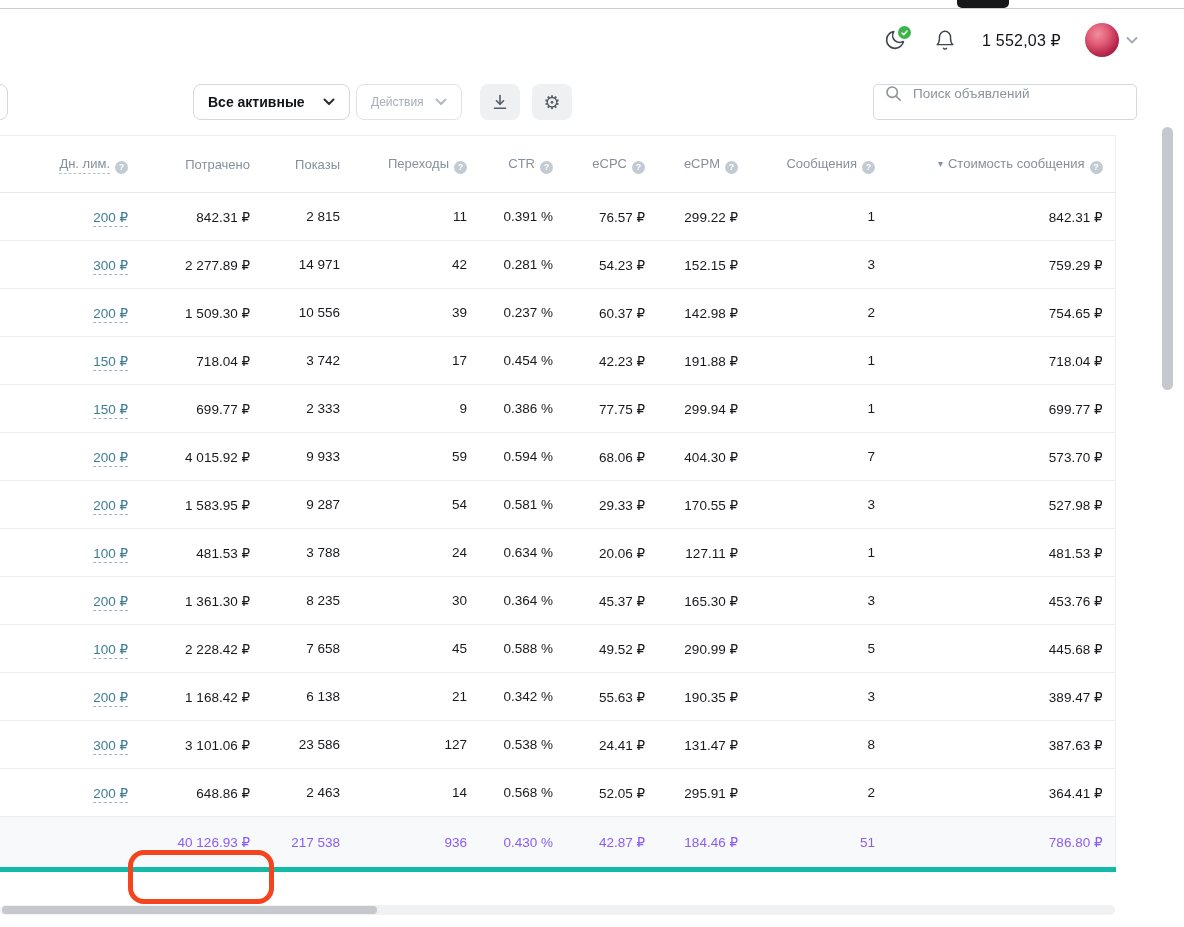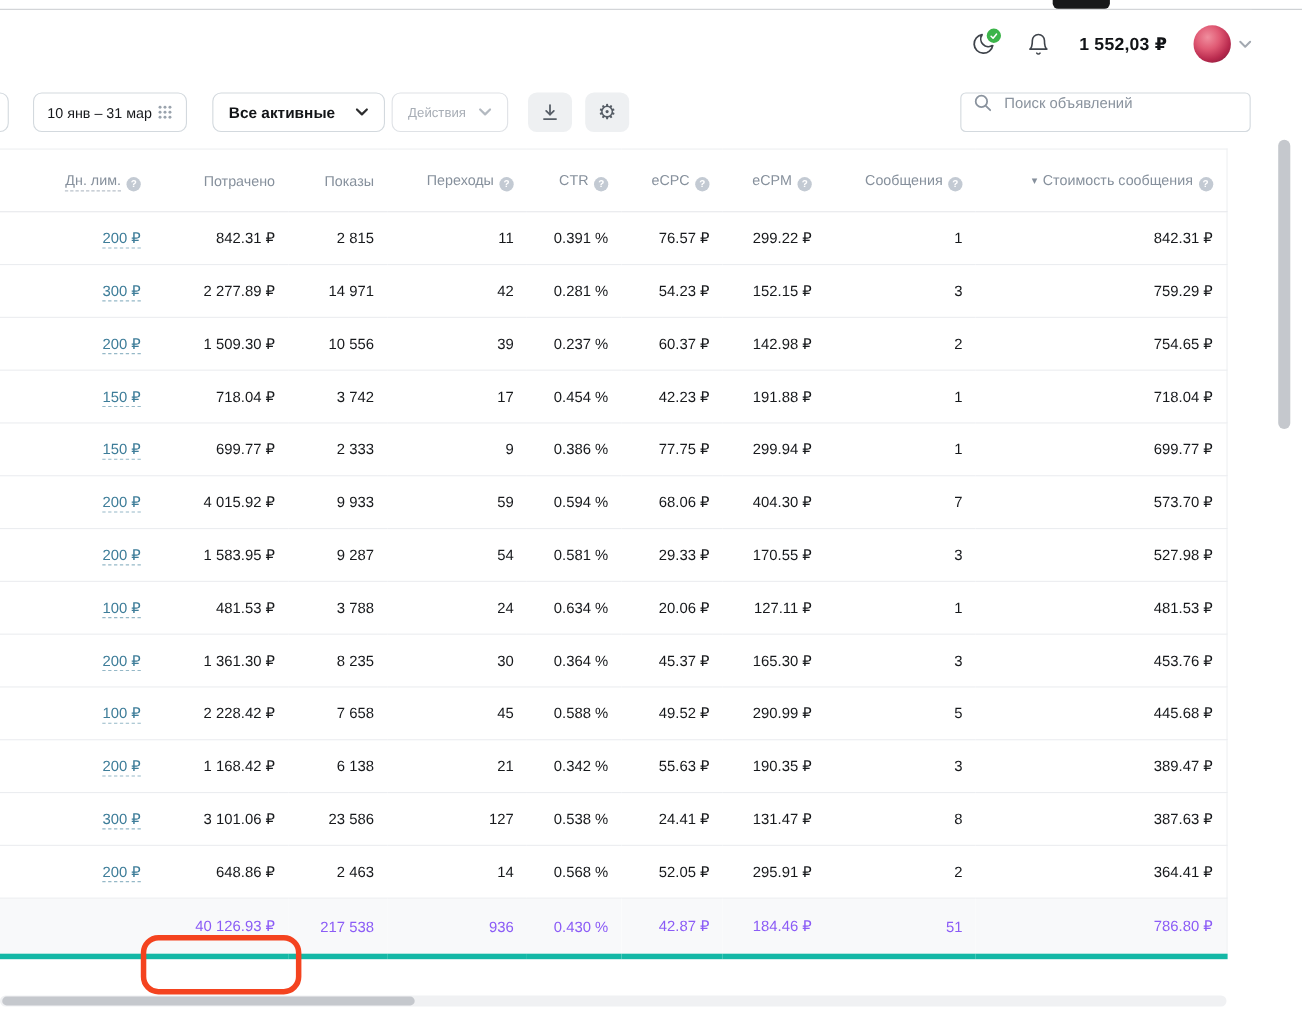--- a/index.html
+++ b/index.html
@@ -12,21 +12,21 @@
 
   
   .top-strip{position:absolute;top:0;left:0;width:1184px;height:8px;background:#fff;border-bottom:1px solid #c9ccd0}
   .top-pill{position:absolute;left:957px;top:0;width:52px;height:8px;background:#17181a;border-radius:0 0 5px 5px}
 
   
   .topbar{position:absolute;top:9px;left:0;width:1138px;height:62px;display:flex;align-items:center;justify-content:flex-end;background:#fff}
   .topbar-right{display:flex;align-items:center;gap:24px}
   .icon-btn{position:relative;display:flex;align-items:center;justify-content:center;width:26px;height:26px;cursor:pointer}
   .badge{position:absolute;top:-3px;right:-5px;width:13px;height:13px;border-radius:50%;background:#3cb44a;border:2px solid #fff;display:flex;align-items:center;justify-content:center}
-  .balance{font-size:16px;font-weight:700;color:#121417;letter-spacing:.2px;cursor:pointer}
+  .balance{font-size:16px;font-weight:400;color:#121417;letter-spacing:.2px;cursor:pointer}
   .avatar-wrap{display:flex;align-items:center;gap:7px;cursor:pointer}
   .avatar{width:34px;height:34px;border-radius:50%;display:inline-block;
     background:radial-gradient(circle at 38% 32%, #f08e9e 0%, #e05a74 35%, #b92a4e 65%, #6e1430 100%)}
 
   
   .toolbar{position:absolute;top:84px;left:0;width:1140px;height:36px}
   .chip{position:absolute;top:0;height:36px;border:1px solid #d3d9de;border-radius:8px;background:#fff;
     display:flex;align-items:center;box-sizing:border-box;cursor:pointer}
   .chip-fragment{left:-28px;width:36px}
   .chip-date{left:30px;width:140px;padding:0 12px;justify-content:space-between;font-size:13px;color:#17191c}
@@ -97,36 +97,20 @@
         <svg width="12" height="8" viewBox="0 0 12 8" fill="none" stroke="#a3a9b1" stroke-width="1.8" stroke-linecap="round" stroke-linejoin="round">
           <path d="M1.5 2 6 6.5 10.5 2"></path>
         </svg>
       </div>
     </div>
   </header>
 
   <div class="toolbar">
     <div class="chip chip-fragment"></div>
 
-    <div class="chip chip-date">
-      <span>10 янв – 31 мар</span>
-      <svg width="14" height="14" viewBox="0 0 14 14">
-        <g fill="#9aa3ad">
-          <circle cx="2.5" cy="2.5" r="1.35"></circle>
-            <circle cx="7" cy="2.5" r="1.35"></circle>
-            <circle cx="11.5" cy="2.5" r="1.35"></circle>
-          <circle cx="2.5" cy="7" r="1.35"></circle>
-            <circle cx="7" cy="7" r="1.35"></circle>
-            <circle cx="11.5" cy="7" r="1.35"></circle>
-          <circle cx="2.5" cy="11.5" r="1.35"></circle>
-            <circle cx="7" cy="11.5" r="1.35"></circle>
-            <circle cx="11.5" cy="11.5" r="1.35"></circle>
-        </g>
-      </svg>
-    </div>
 
     <div class="chip chip-filter">
       <span>Все активные</span>
       <svg width="12" height="8" viewBox="0 0 12 8" fill="none" stroke="#2c2d2e" stroke-width="2" stroke-linecap="round" stroke-linejoin="round">
         <path d="M1.5 1.5 6 6 10.5 1.5"></path>
       </svg>
     </div>
 
     <div class="chip chip-actions">
       <span>Действия</span>

